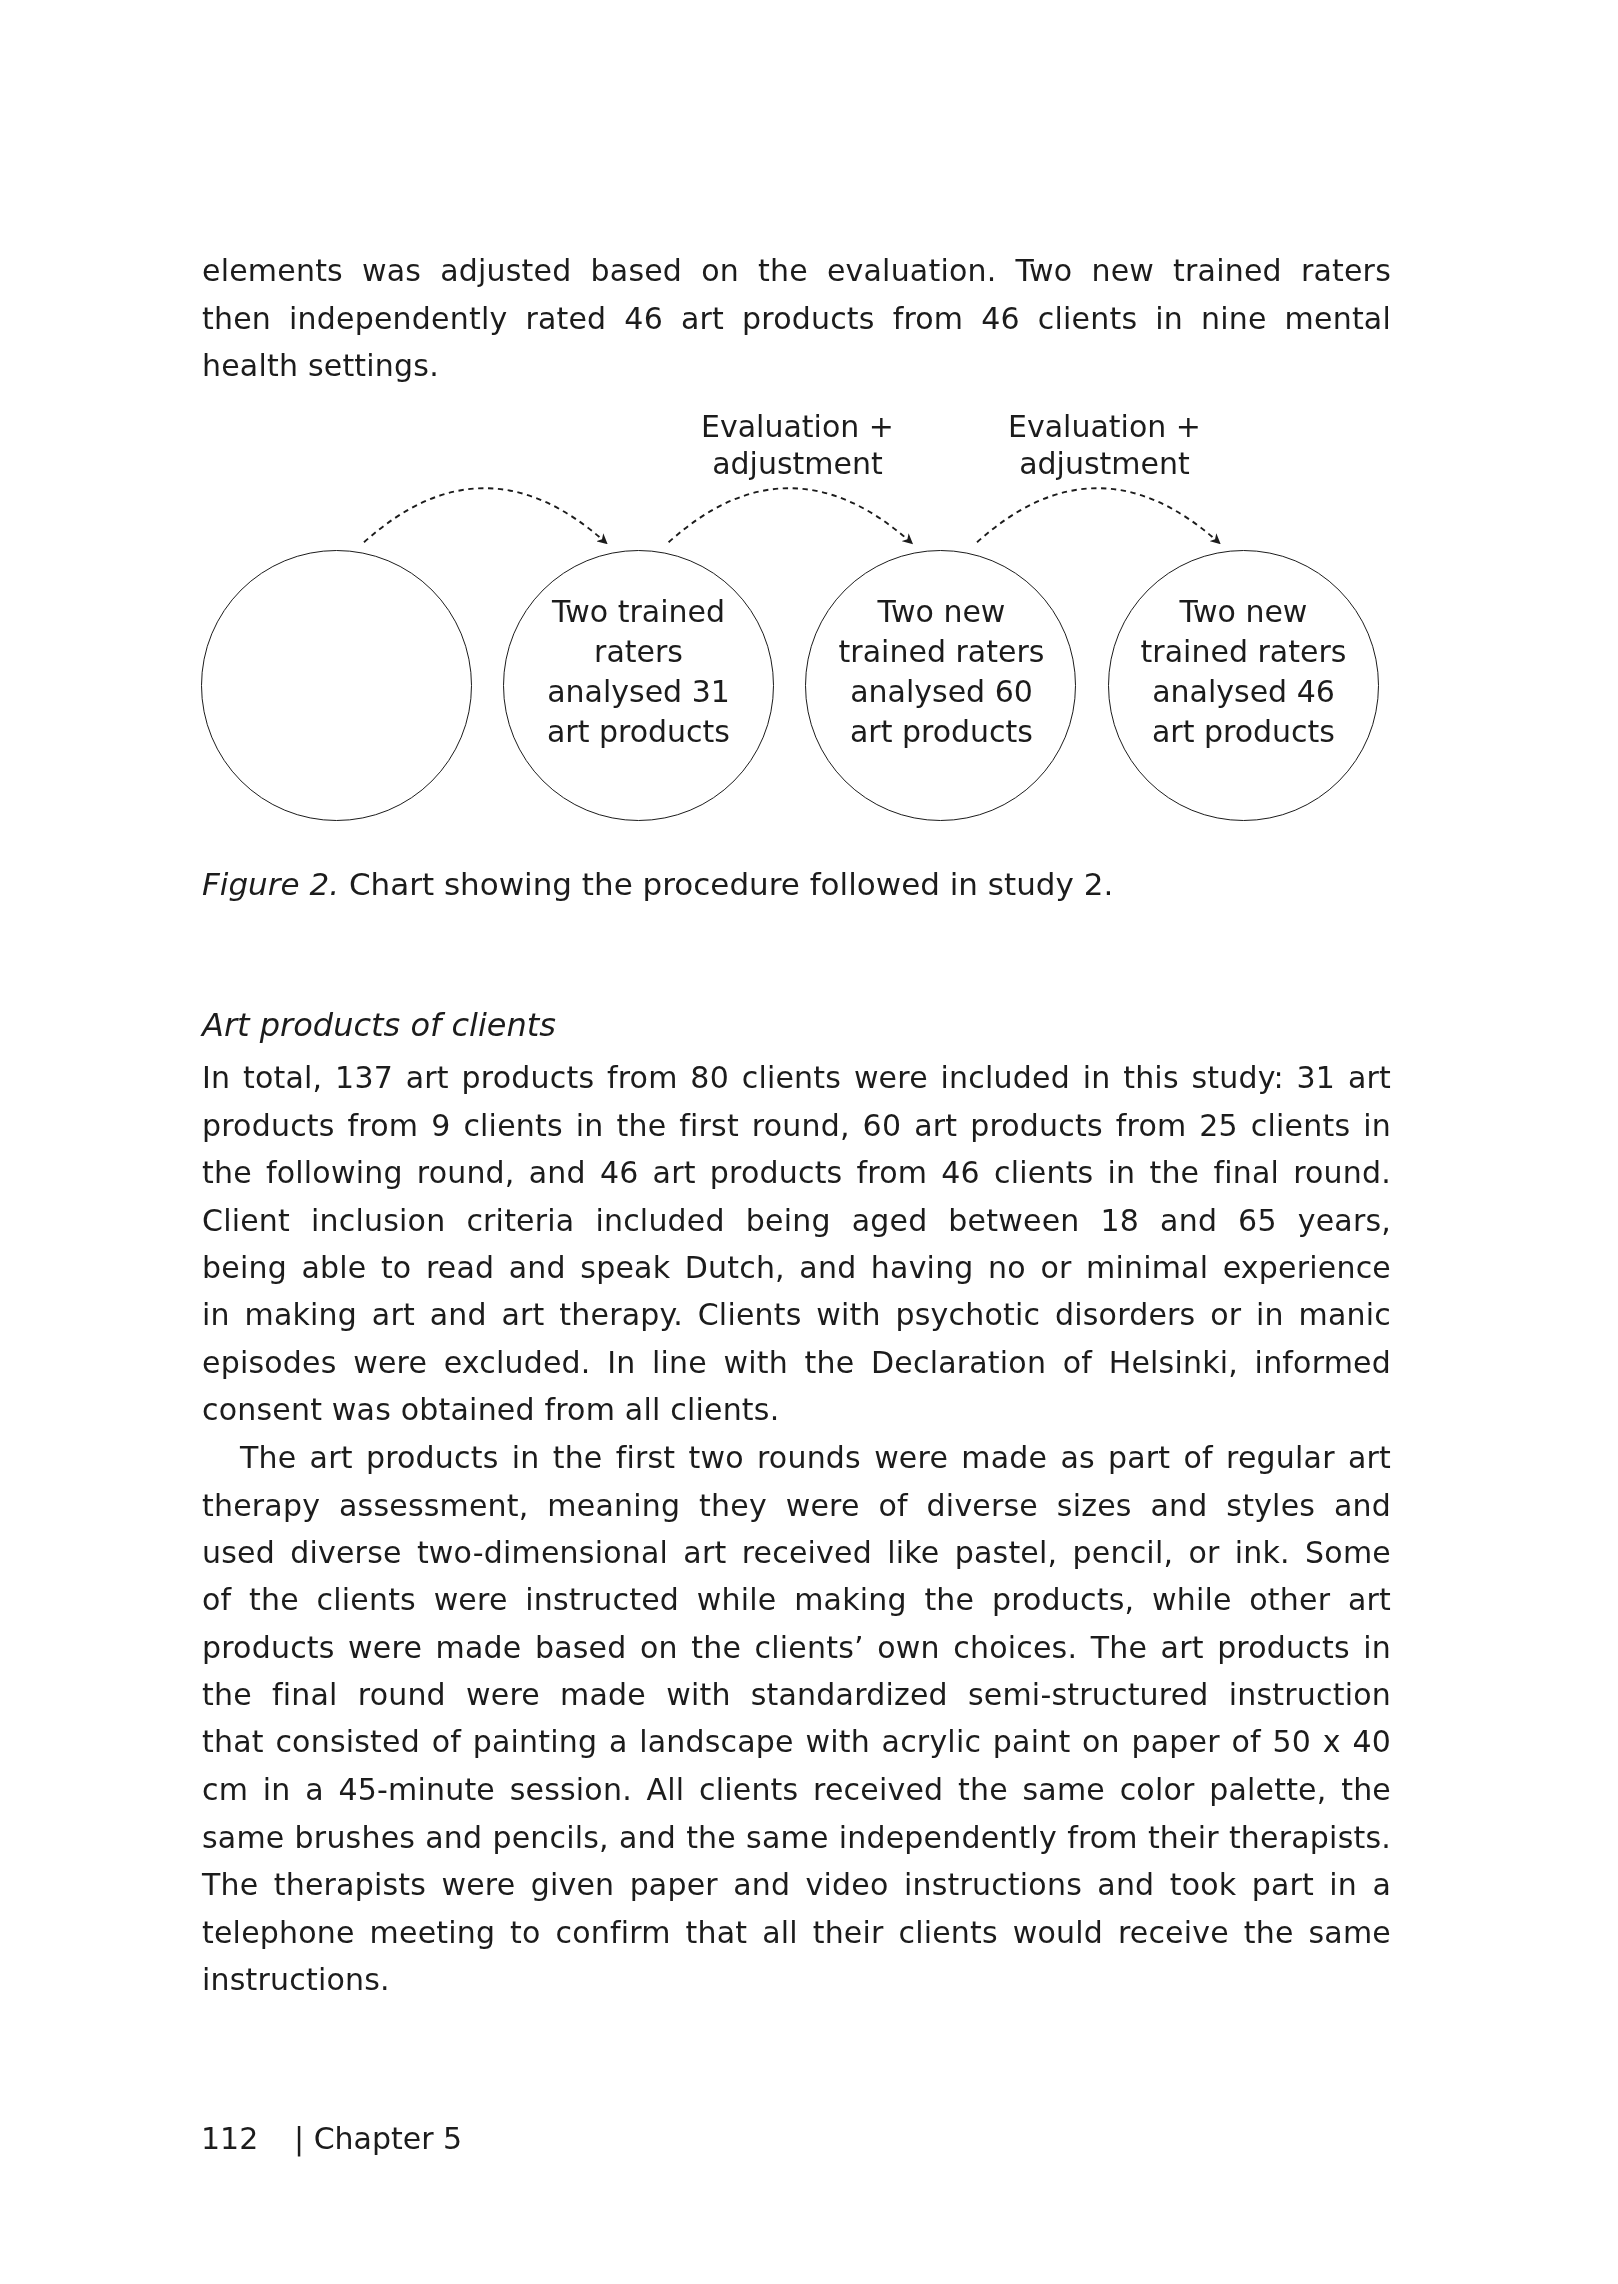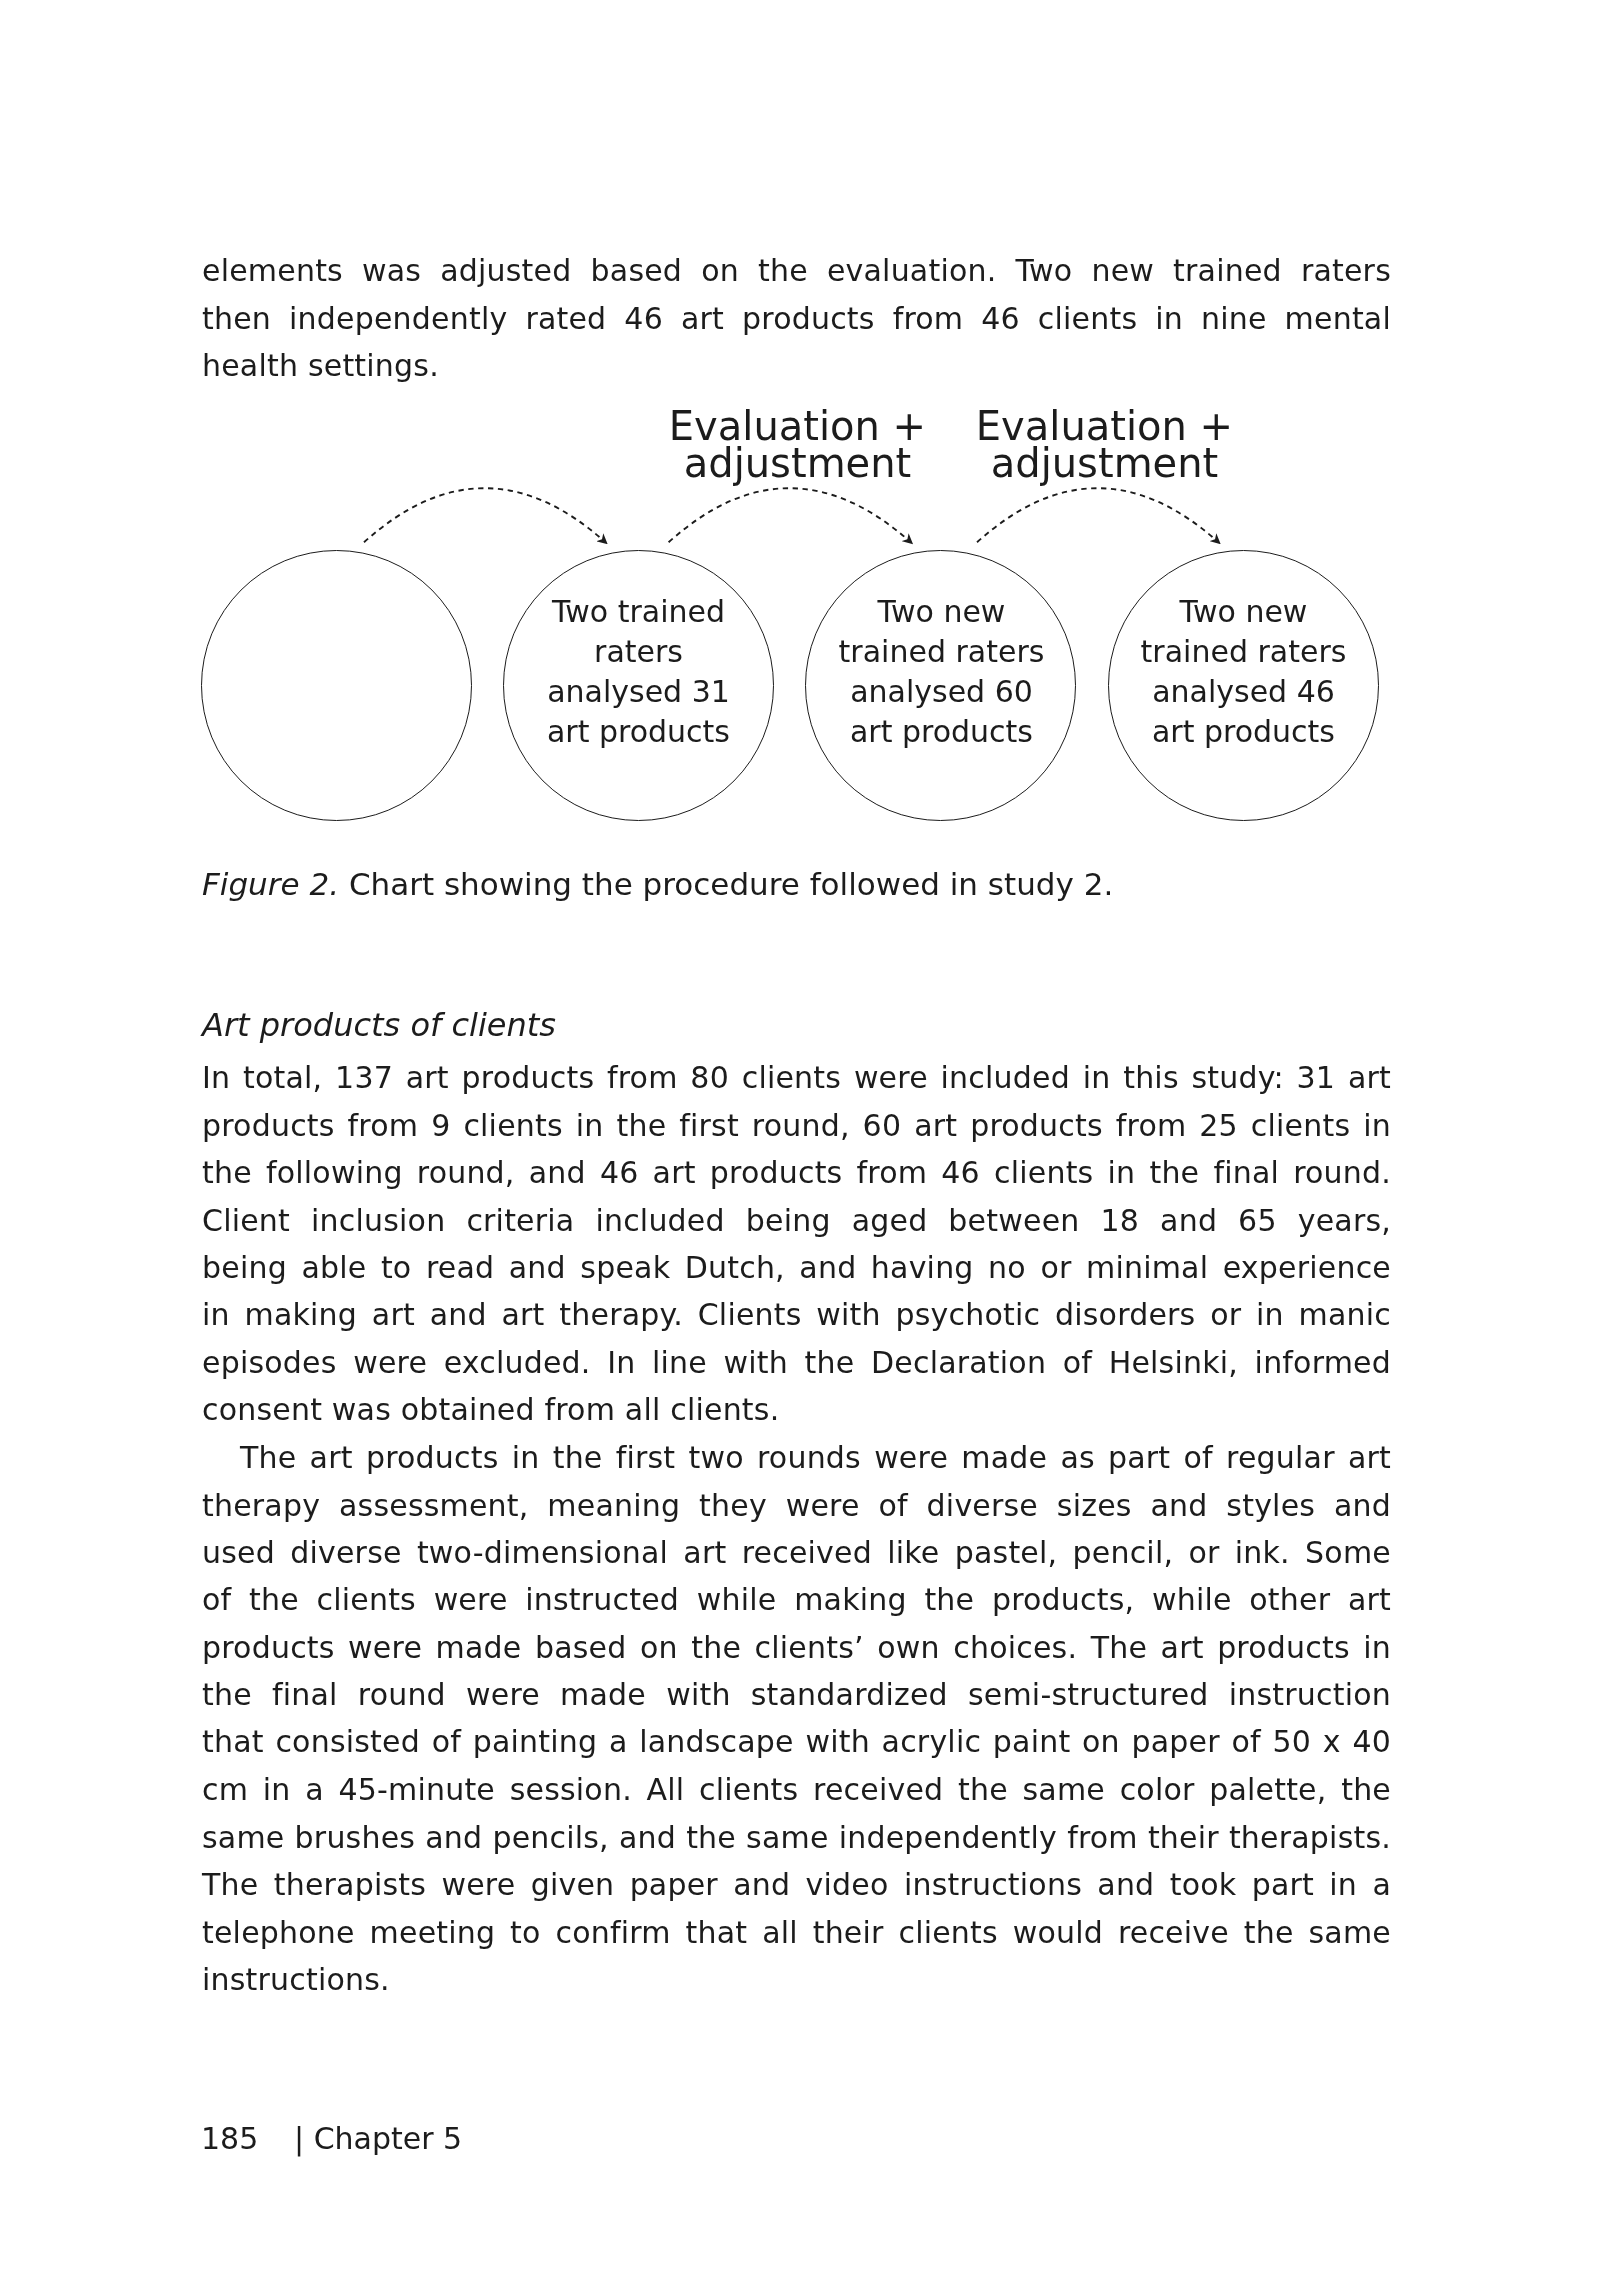--- a/index.html
+++ b/index.html
@@ -7,21 +7,21 @@
          font-family:"DejaVu Sans", sans-serif; color:#1c1c1c; }
   .line { position:absolute; left:202px; width:1189px; font-size:30px; line-height:47px;
           white-space:nowrap; text-align:justify; text-align-last:justify; letter-spacing:0.2px; }
   .line.last { text-align-last:left; }
   .line.indent { padding-left:38px; width:1151px; }
   .it { font-style:italic; }
   .diagram { position:absolute; left:0; top:0; width:1619px; height:853px; }
   .circle { position:absolute; width:271px; height:271px; border:1.9px solid #1c1c1c; border-radius:50%;
             box-sizing:border-box; top:550px; }
   .ctext { position:absolute; width:259px; text-align:center; font-size:30px; line-height:40px; top:592px; }
-  .label { position:absolute; width:259px; text-align:center; font-size:40px; line-height:37px; top:408px; }
+  .label { position:absolute; width:259px; text-align:center; font-size:30px; line-height:37px; top:408px; }
   .caption { position:absolute; left:202px; top:865px; font-size:31px; line-height:38px; white-space:nowrap; }
   .heading { position:absolute; left:202px; top:1006px; font-size:32px; line-height:38px; font-style:italic; }
   .footer { position:absolute; top:2120px; font-size:30px; line-height:37px; }
   svg { position:absolute; left:0; top:0; }
 </style>
 </head>
 <body>
 
 <div>
   <div class="line" style="top:247px">elements was adjusted based on the evaluation. Two new trained raters</div>
@@ -100,15 +100,15 @@
   <div class="line" style="top:1624px">products were made based on the clients’ own choices. The art products in</div>
   <div class="line" style="top:1671px">the final round were made with standardized semi-structured instruction</div>
   <div class="line" style="top:1718px">that consisted of painting a landscape with acrylic paint on paper of 50 x 40</div>
   <div class="line" style="top:1766px">cm in a 45-minute session. All clients received the same color palette, the</div>
   <div class="line" style="top:1814px">same brushes and pencils, and the same independently from their therapists.</div>
   <div class="line" style="top:1861px">The therapists were given paper and video instructions and took part in a</div>
   <div class="line" style="top:1909px">telephone meeting to confirm that all their clients would receive the same</div>
   <div class="line last" style="top:1956px">instructions.</div>
 </div>
 
-<div class="footer" style="left:201px">185</div>
+<div class="footer" style="left:201px">112</div>
 <div class="footer" style="left:294px">| Chapter 5</div>
 
 
 </body></html>

